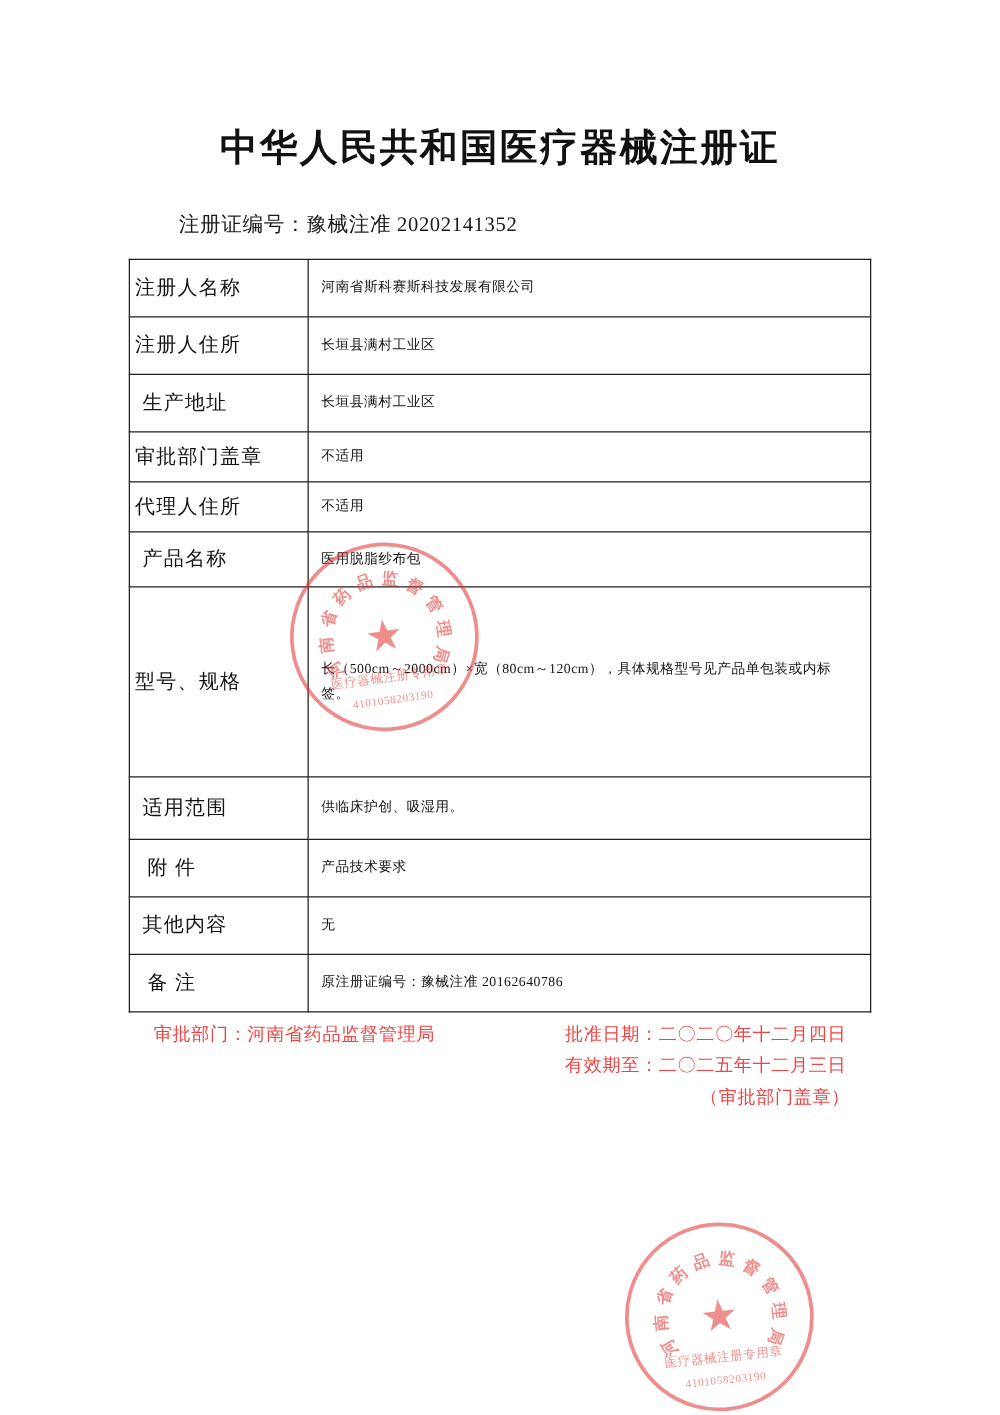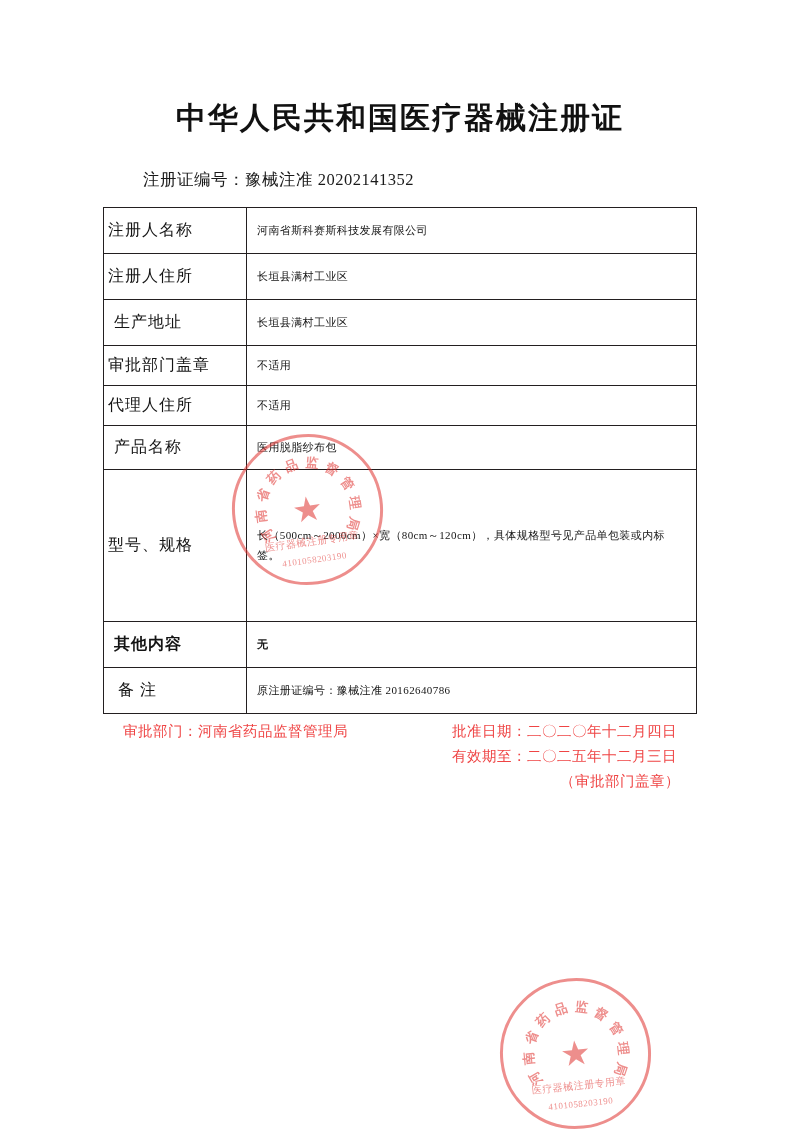--- a/index.html
+++ b/index.html
@@ -73,21 +73,21 @@
 
   .r-name   { height: 46px; }
   .r-addr   { height: 46px; }
   .r-prod   { height: 46px; }
   .r-agent  { height: 40px; }
   .r-pname  { height: 44px; }
   .r-model  { height: 152px; }
   .r-struct { height: 186px; }
   .r-scope  { height: 50px; }
   .r-attach { height: 46px; }
-  .r-other  { height: 46px; font-weight: bold; }
+  .r-other  { height: 46px; }
   .r-remark { height: 46px; }
 
   .model-text { line-height: 2.0; }
   .struct-cell { vertical-align: middle; }
 
   .footer {
     position: relative;
     margin-top: 8px;
     height: 110px;
     font-size: 14.5px;
@@ -216,20 +216,28 @@
         <td class="label">代理人住所</td>
         <td class="value">不适用</td>
       </tr>
       <tr class="r-pname">
         <td class="label label-sp1">产品名称</td>
         <td class="value">医用脱脂纱布包</td>
       </tr>
       <tr class="r-model">
         <td class="label">型号、规格</td>
         <td class="value model-text">长（500cm～2000cm）×宽（80cm～120cm），具体规格型号见产品单包装或内标签。</td>
+      </tr>
+      <tr class="r-scope">
+        <td class="label label-sp1">适用范围</td>
+        <td class="value">供临床护创、吸湿用。</td>
+      </tr>
+      <tr class="r-attach">
+        <td class="label label-sp2">附 件</td>
+        <td class="value">产品技术要求</td>
       </tr>
       <tr class="r-other">
         <td class="label label-sp1">其他内容</td>
         <td class="value">无</td>
       </tr>
       <tr class="r-remark">
         <td class="label label-sp2">备 注</td>
         <td class="value">原注册证编号：豫械注准 20162640786</td>
       </tr>
     </tbody>

